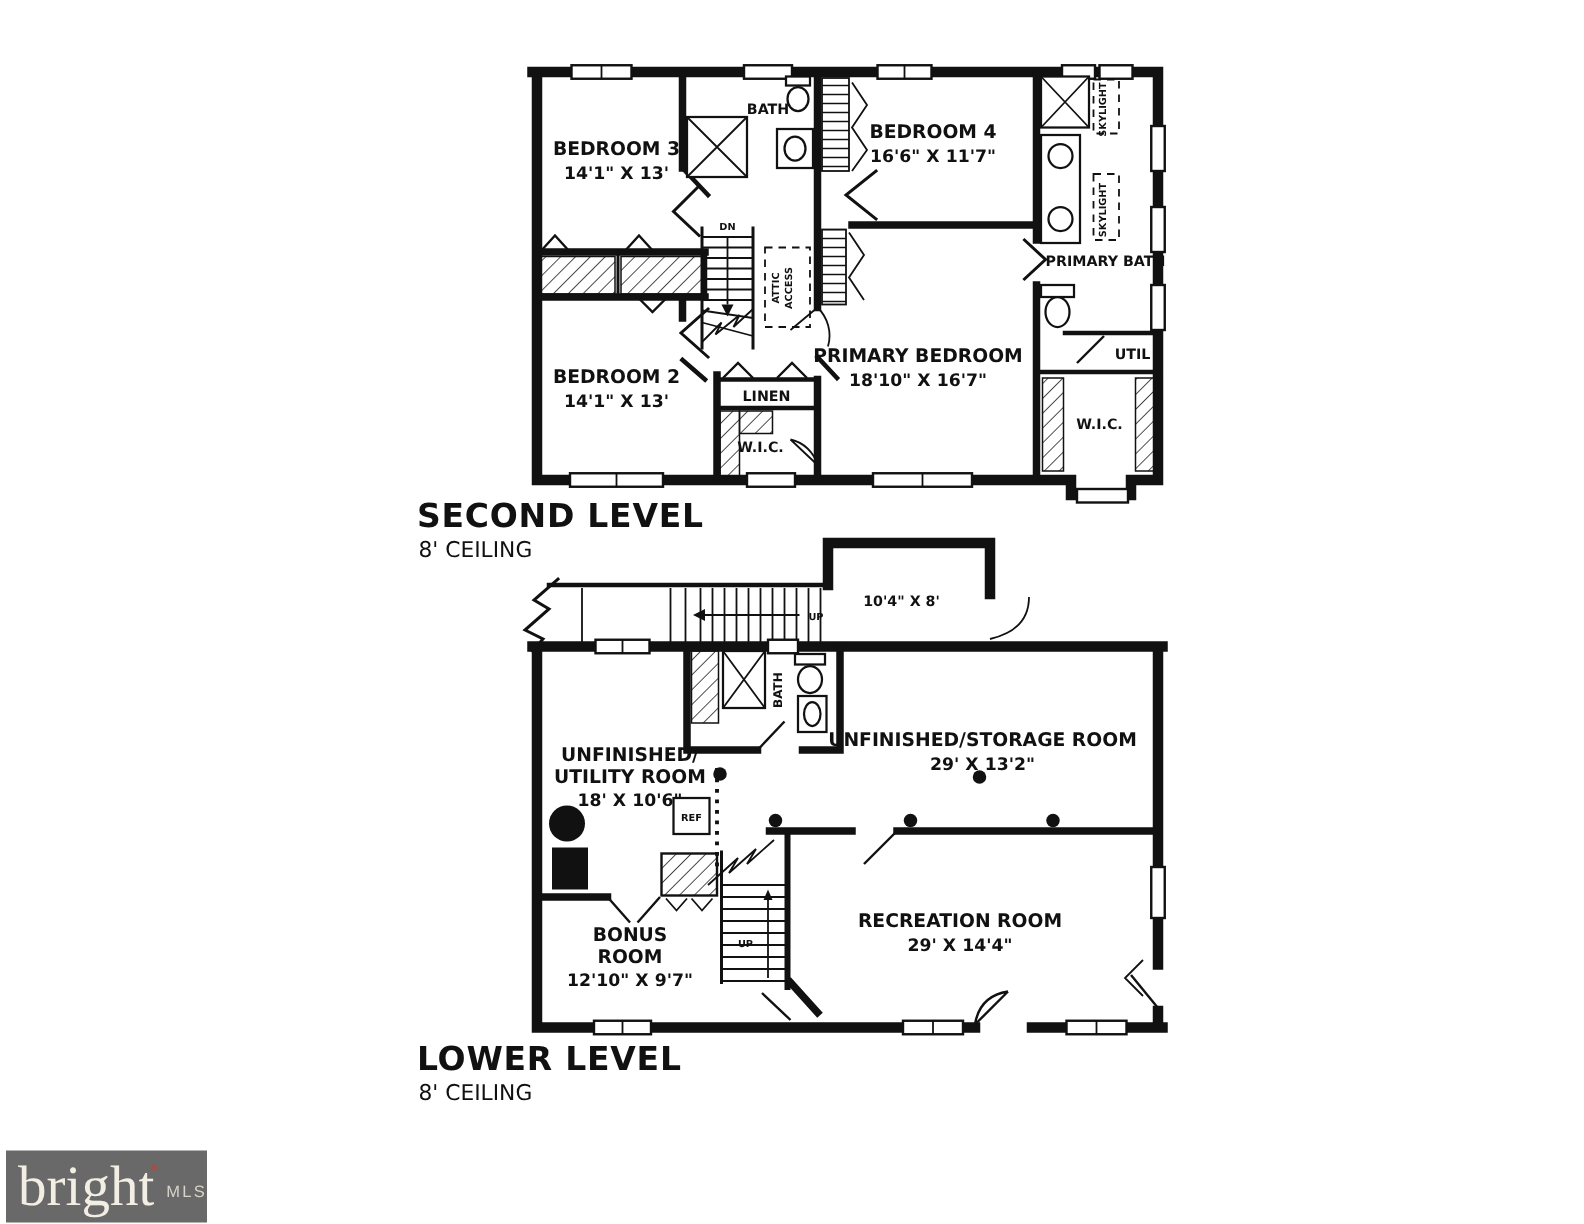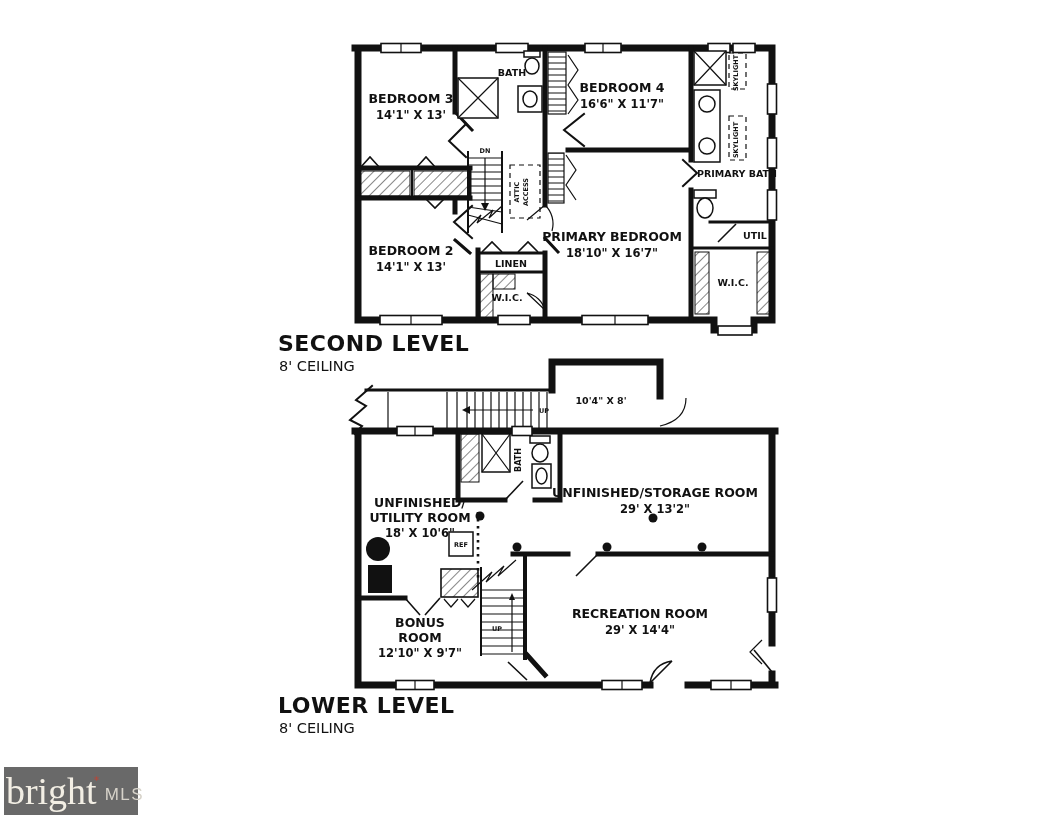--- a/index.html
+++ b/index.html
@@ -24,21 +24,21 @@
   .dims{font-size:11.5px;text-anchor:middle}
   .small{font-size:9.5px;text-anchor:middle}
   .tiny{font-size:6.5px;text-anchor:middle}
   .title{font-size:22px;text-anchor:start;letter-spacing:.5px}
   .sub{font-size:14.5px;text-anchor:start;font-weight:400}
   
   .logo{position:absolute;left:4px;top:767px;width:134px;height:48px;background:#696969;
         display:flex;align-items:center;justify-content:center;}
   .logo .brand{font-family:"Liberation Serif",serif;font-size:38px;color:#f2eee4;line-height:1;font-weight:400}
   .logo .mark{color:#bf4434;font-size:11px;position:relative;top:-11px;left:-3px;width:0;display:inline-block}
-  .logo .mls{font-family:"Liberation Sans",sans-serif;font-size:17px;letter-spacing:1.5px;
+  .logo .mls{font-family:"Liberation Sans",sans-serif;font-size:11px;letter-spacing:1.5px;
              color:#d7d3ca;position:relative;top:4px;left:8px;font-weight:400}
 </style>
 </head>
 <body>
 
 <div class="canvas">
 <svg viewBox="0 0 1056 816" width="1056" height="816">
   <defs>
     <pattern id="hatchD" width="7" height="7" patternUnits="userSpaceOnUse" patternTransform="rotate(45)">
       <line x1="0" y1="0" x2="0" y2="7" stroke="#111" stroke-width="1"></line>

